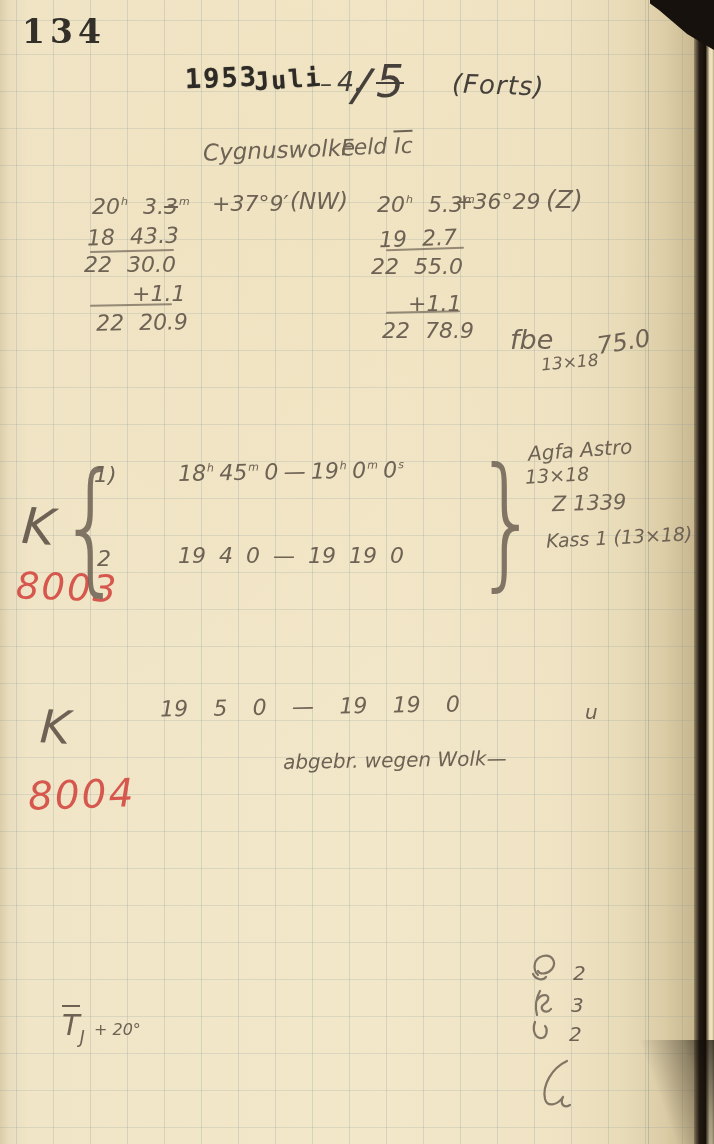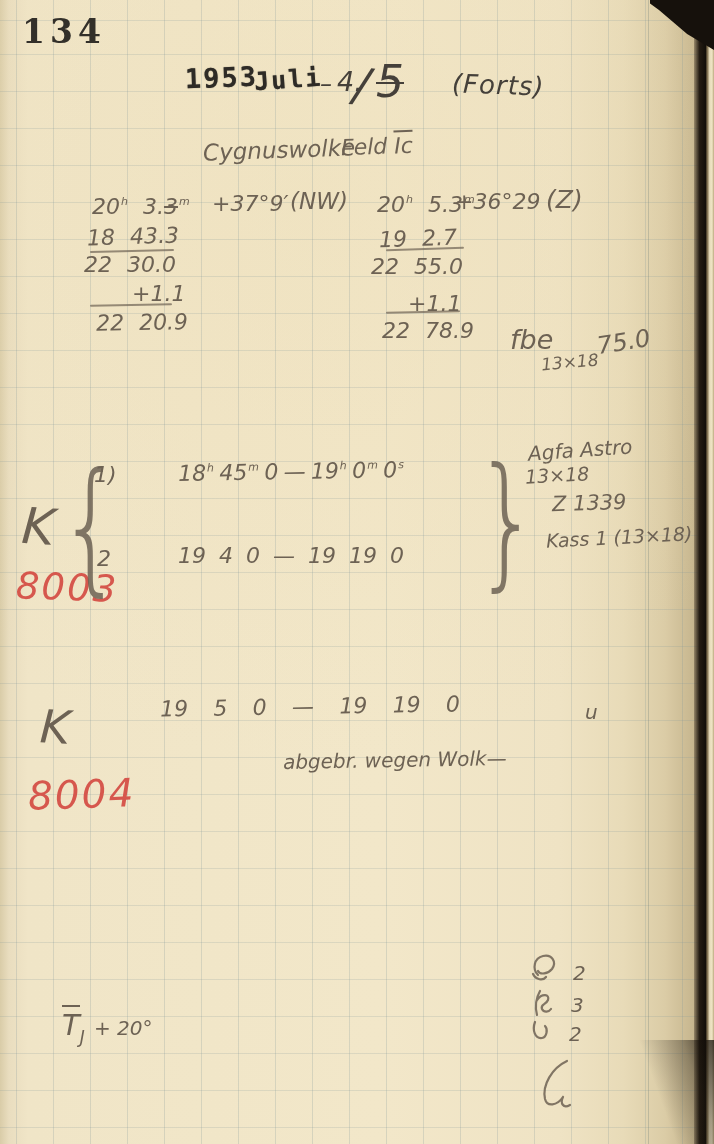--- a/index.html
+++ b/index.html
@@ -154,21 +154,21 @@
     <span>—</span>
     <span>19</span>
     <span>19</span>
     <span>0</span>
   </div>
   <div class="abs hw" style="left:585px;top:700px;font-size:20px;">u</div>
   <div class="abs hw" style="left:283px;top:748px;font-size:20px;transform:rotate(-1deg);">abgebr. wegen Wolk—</div>
 
   <div class="abs hw" style="left:62px;top:1008px;font-size:29px;">
     <span class="overbar">T</span><sub>J</sub>
-    <span style="font-size:20px;">+ 20°</span>
+    <span style="font-size:16px;">+ 20°</span>
   </div>
 
   <div class="shsym" style="left:528px;top:953px;">
     <svg width="38" height="36" viewBox="0 0 38 36">
         <path d="M10 22 C4 16 6 5 15 3 C24 1 29 9 24 16 C20 21 12 22 10 18 M5 21 C8 27 15 28 18 24"></path>
       </svg>
   </div>
   <div class="abs hw" style="left:573px;top:961px;font-size:20px;">2</div>
   <div class="shsym" style="left:528px;top:988px;">
     <svg width="32" height="32" viewBox="0 0 32 32">

